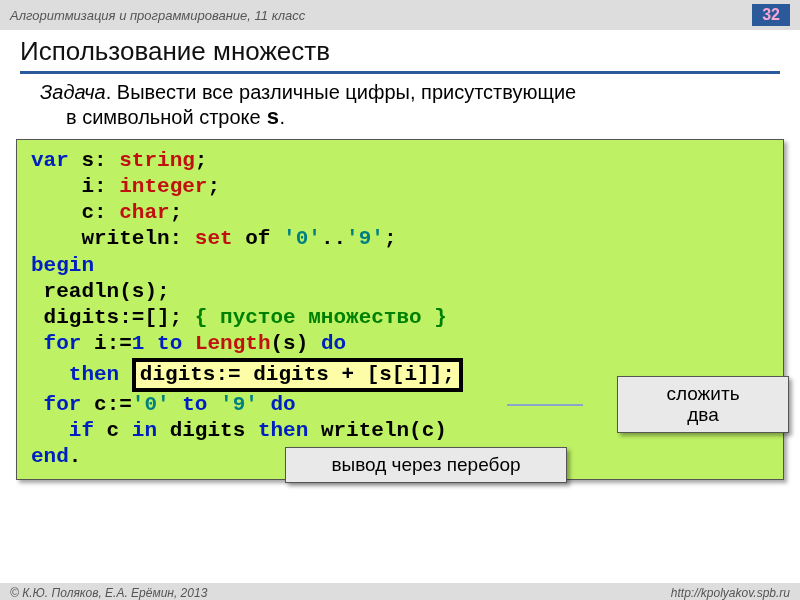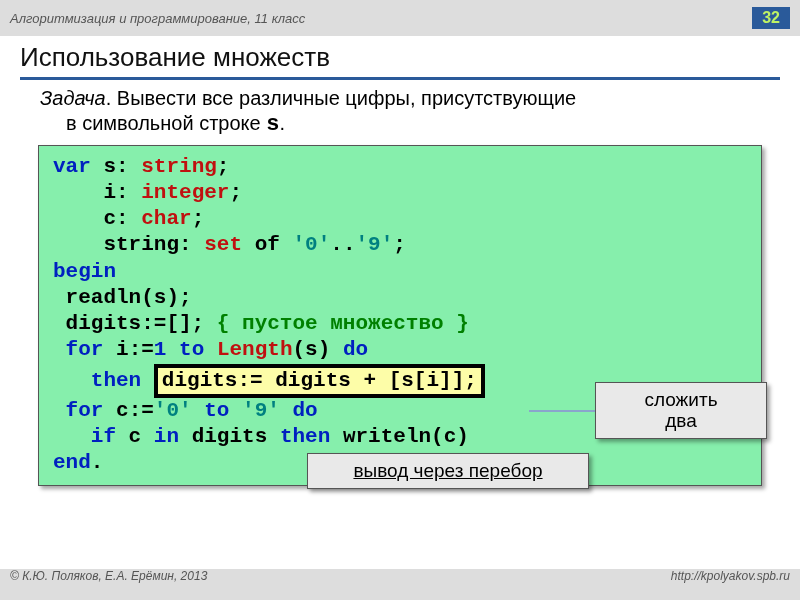--- a/index.html
+++ b/index.html
@@ -7,32 +7,32 @@
     padding: 0;
     font-family: Arial, sans-serif;
     background: #fff;
     width: 800px;
     height: 600px;
     overflow: hidden;
     position: relative;
   }
   .header {
     background: #ddd;
-    height: 36px;
+    height: 30px;
     display: flex;
     justify-content: space-between;
     align-items: center;
     padding: 0 10px;
     font-style: italic;
     font-size: 13px;
     color: #555;
   }
   .page-num {
     background: #2a5a9a;
-    color: #bef264;
+    color: #f9a8d4;
     font-weight: bold;
     font-style: normal;
     padding: 2px 10px;
     font-size: 16px;
   }
   .title {
     font-size: 26px;
     padding: 6px 20px 4px 20px;
     color: #111;
   }
@@ -43,22 +43,22 @@
   }
   .problem {
     font-size: 20px;
     padding: 0 30px 6px 40px;
     line-height: 1.25;
   }
   .problem .label { font-style: italic; }
   .problem .indent { padding-left: 26px; display: block; }
   .mono-s { font-family: "Courier New", monospace; font-weight: bold; font-size: 22px; }
   .code-box {
-    margin: 0 38px;
-    background: #86efac;
+    margin: 0 16px;
+    background: #bef264;
     border: 1px solid #555;
     box-shadow: 3px 3px 4px rgba(0,0,0,0.35);
     padding: 8px 4px 8px 14px;
     font-family: "Courier New", monospace;
     font-size: 21px;
     font-weight: bold;
     line-height: 1.25;
     color: #000;
     position: relative;
   }
@@ -79,40 +79,40 @@
     border: 1px solid #555;
     box-shadow: 3px 3px 4px rgba(0,0,0,0.35);
     font-family: Arial, sans-serif;
     font-weight: normal;
     font-size: 19px;
     text-align: center;
     padding: 6px 10px;
     line-height: 1.15;
   }
   .callout1 { right: -6px; top: 236px; width: 150px; }
-  .callout2 { left: 268px; bottom: -4px; width: 260px; text-decoration: underline; }
+  .callout2 { left: 268px; bottom: -4px; width: 260px; }
   .connector {
     position: absolute;
     background: #8aa5cc;
     height: 2px;
   }
   .conn1 { top: 264px; left: 490px; width: 76px; }
   .footer {
     position: absolute;
     bottom: 0;
     left: 0;
     right: 0;
     background: #ddd;
-    height: 31px;
+    height: 17px;
     font-size: 12px;
     font-style: italic;
     color: #555;
     display: flex;
     justify-content: space-between;
-    align-items: flex-start;
+    align-items: flex-end;
     padding: 0 10px;
   }
 </style>
 </head>
 <body>
 
 <div class="header">
   <span>Алгоритмизация и программирование, 11 класс</span>
   <span class="page-num">32</span>
 </div>
@@ -122,21 +122,21 @@
 
 <div class="problem">
   <span class="label">Задача</span><span>. Вывести все различные цифры, присутствующие</span>
   <span class="indent"><span>в символьной строке </span><span class="mono-s">s</span><span>.</span></span>
 </div>
 
 <div class="code-box">
   <div><span class="kw-blue">var</span><span> s: </span><span class="kw-red">string</span><span>;</span></div>
   <div><span style="white-space:pre">    i: </span><span class="kw-red">integer</span><span>;</span></div>
   <div><span style="white-space:pre">    c: </span><span class="kw-red">char</span><span>;</span></div>
-  <div><span style="white-space:pre">    string: </span><span class="kw-red">set</span><span> of </span><span class="lit-teal">'0'</span><span>..</span><span class="lit-teal">'9'</span><span>;</span></div>
+  <div><span style="white-space:pre">    writeln: </span><span class="kw-red">set</span><span> of </span><span class="lit-teal">'0'</span><span>..</span><span class="lit-teal">'9'</span><span>;</span></div>
   <div><span class="kw-blue">begin</span></div>
   <div><span style="white-space:pre"> readln(s);</span></div>
   <div><span style="white-space:pre"> digits:=[]; </span><span class="comment-green">{ пустое множество }</span></div>
   <div><span class="kw-blue" style="white-space:pre"> for</span><span> i:=</span><span class="lit-blue">1</span><span class="kw-blue"> to </span><span class="kw-red">Length</span><span>(s) </span><span class="kw-blue">do</span></div>
   <div><span class="kw-blue" style="white-space:pre">   then </span><span class="inline-frame">digits:= digits + [s[i]];</span></div>
   <div><span class="kw-blue" style="white-space:pre"> for</span><span> c:=</span><span class="lit-teal">'0'</span><span class="kw-blue"> to </span><span class="lit-teal">'9'</span><span class="kw-blue"> do</span></div>
   <div><span class="kw-blue" style="white-space:pre">   if</span><span> c </span><span class="kw-blue">in</span><span> digits </span><span class="kw-blue">then</span><span> writeln(c)</span></div>
   <div><span class="kw-blue">end</span><span>.</span></div>
 
   <div class="connector conn1"></div>

